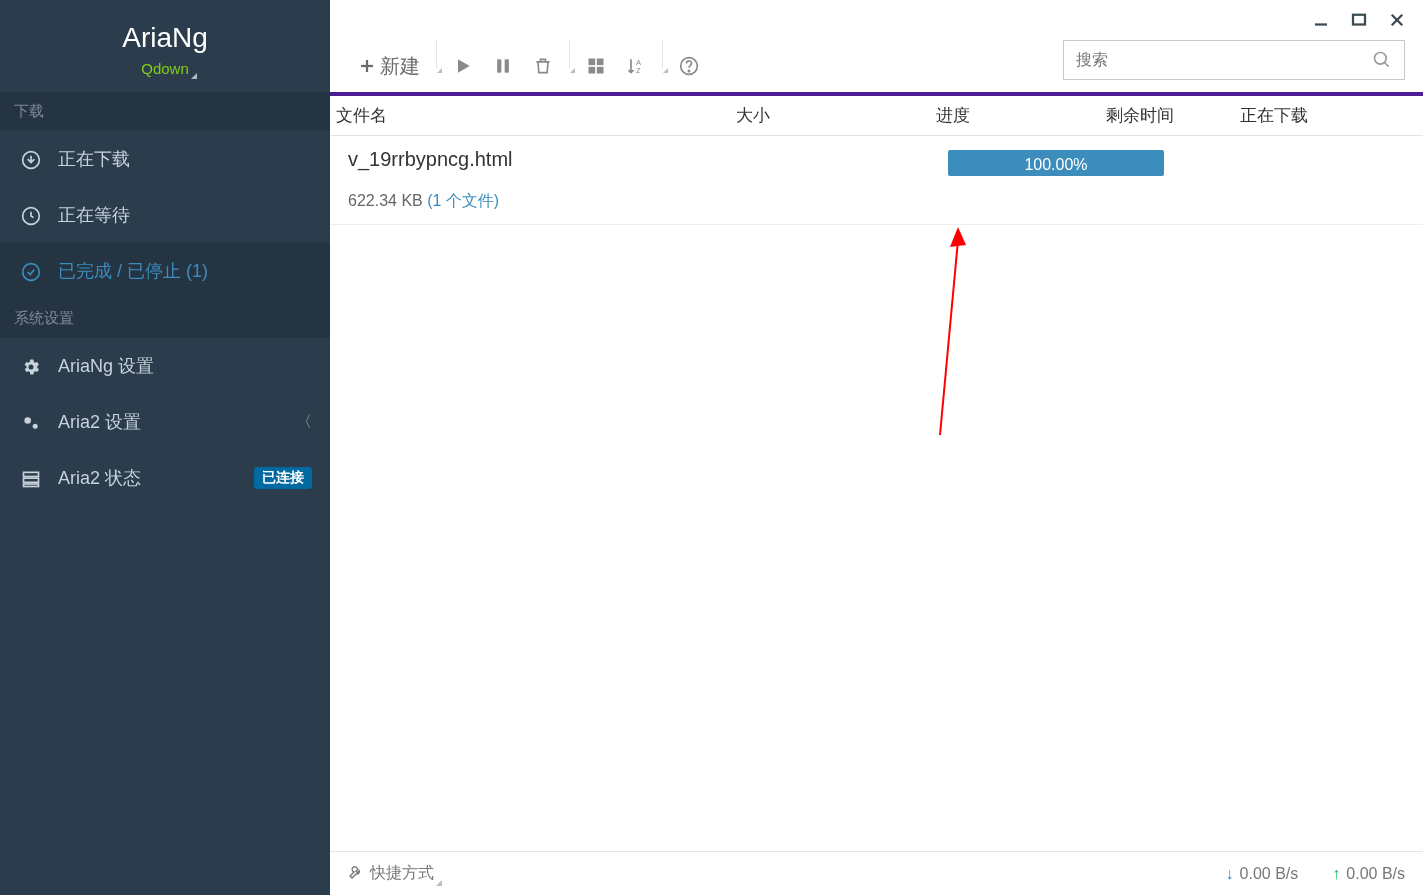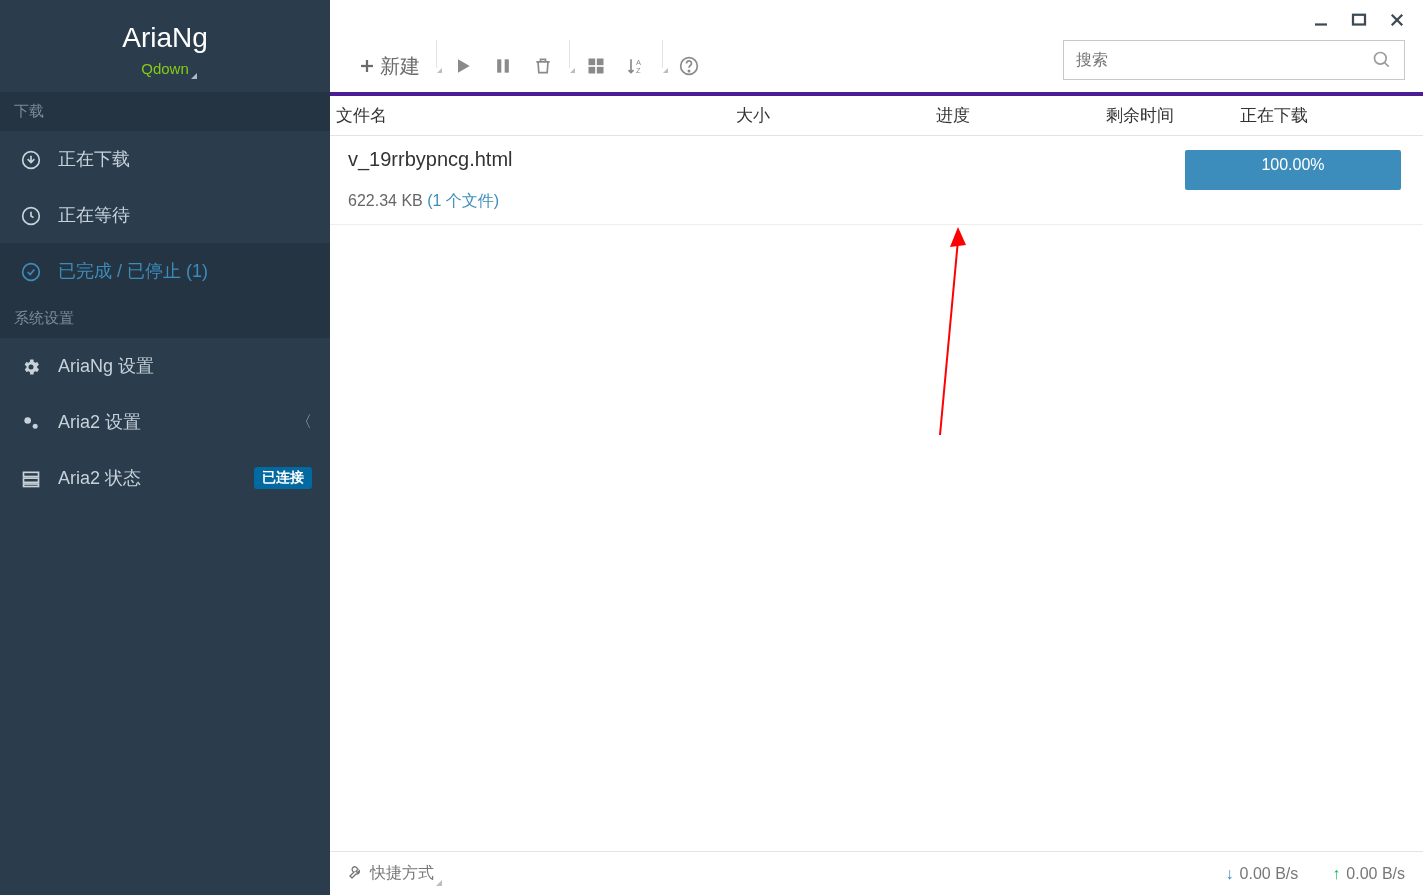--- a/index.html
+++ b/index.html
@@ -45,26 +45,26 @@
 
 
 .cols { display:flex; height:40px; align-items:center; border-bottom:1px solid #e3e3e3; font-size:17px; color:#333; padding:0 6px; }
 .c-name { flex:0 0 400px; }
 .c-size { flex:0 0 200px; }
 .c-prog { flex:0 0 170px; }
 .c-rem  { flex:0 0 134px; }
 .c-spd  { flex:1; }
 
 
-.row { display:flex; padding:12px 18px; border-bottom:1px solid #eee; align-items:flex-start;justify-content:space-between; }
+.row { display:flex; padding:12px 18px; border-bottom:1px solid #eee; align-items:flex-start; }
 .row .c-name { display:flex; flex-direction:column; }
 .fname { font-size:20px; color:#333; }
 .fmeta { font-size:16px; color:#666; margin-top:20px; }
 .fmeta .link { color:#3c8dbc; }
-.progbar { background:#3c8dbc; color:#fff; text-align:center; height:40px; line-height:30px; font-size:16px; width:216px; border-radius:2px; }
+.progbar { background:#3c8dbc; color:#fff; text-align:center; height:26px; line-height:30px; font-size:16px; width:216px; border-radius:2px; }
 
 .c-prog-slot { flex:0 0 220px; display:flex; align-items:center; padding-top:2px; justify-content:flex-start; }
 .c-name-slot { flex:0 0 600px; }
 
 
 .arrow { position:absolute; pointer-events:none; z-index:50; }
 
 
 .footer { position:absolute; bottom:0; left:0; right:0; height:44px; border-top:1px solid #e3e3e3; display:flex; align-items:center; padding:0 18px; color:#777; font-size:16px; }
 .footer .wrench { margin-right:6px; }

